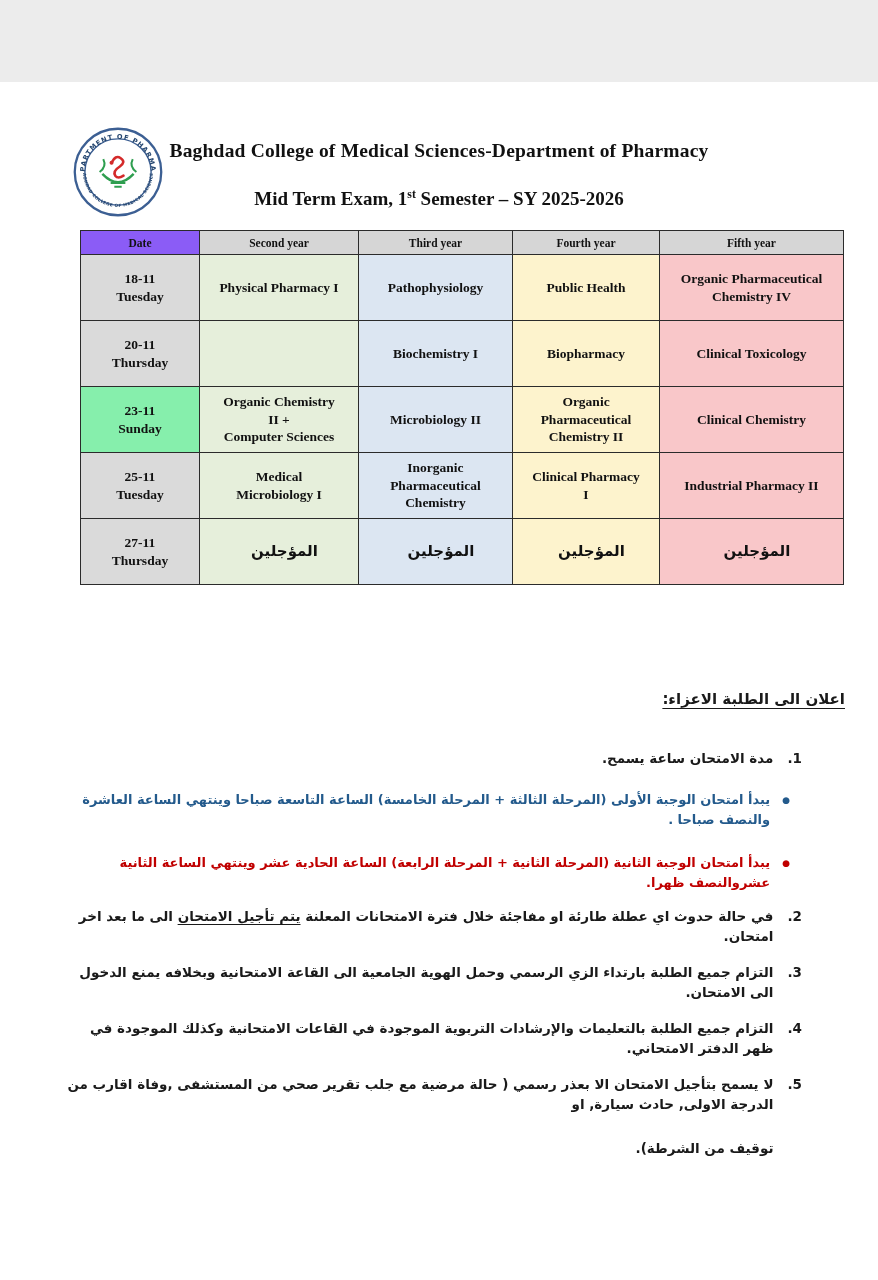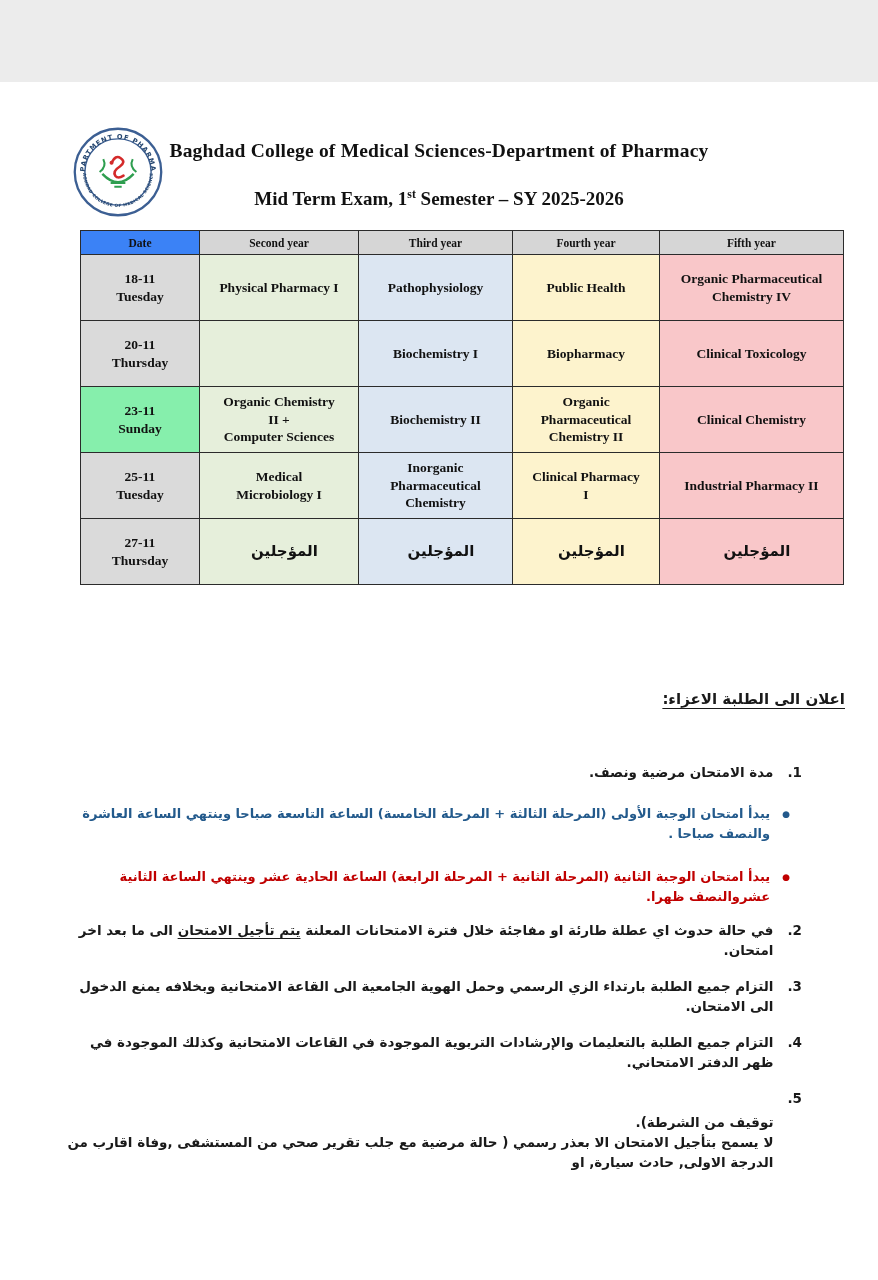--- a/index.html
+++ b/index.html
@@ -28,21 +28,21 @@
     padding:2px 4px;white-space:pre-line;
   }
   table.exam th{height:19px;font-size:11.5px;font-weight:bold;}
   table.exam td{height:61px;font-size:13.5px;font-weight:bold;line-height:1.3;}
   table.exam td.arabic{font-size:15px;font-family:"DejaVu Sans",sans-serif;padding-left:15px;}
   .notices{
     position:absolute;top:688px;right:33px;left:60px;direction:rtl;text-align:right;
     font-family:"DejaVu Sans",sans-serif;color:#1a1a1a;font-size:13.5px;font-weight:bold;
   }
   .n-heading{
-    font-size:15px;font-weight:bold;line-height:22px;margin-bottom:52px;
+    font-size:15px;font-weight:bold;line-height:22px;margin-bottom:38px;
     text-decoration:underline;text-underline-offset:4px;display:inline-block;
   }
   .n-item{display:flex;gap:14px;line-height:20px;margin-right:43px;}
   .n-item .num{flex:0 0 auto;}
   .n-item .txt{flex:1 1 auto;}
   .i1{margin-bottom:22px;}
   .b1{margin-bottom:23px;}
   .b2{margin-bottom:13px;}
   .i2{margin-bottom:16px;}
   .i3{margin-bottom:16px;}
@@ -85,21 +85,21 @@
     </svg>
   </div>
 
   <div class="title1">Baghdad College of Medical Sciences-Department of Pharmacy</div>
 
   <div class="title2"><span>Mid Term Exam, 1</span><sup>st</sup><span> Semester – SY 2025-2026</span></div>
 
   <table class="exam">
     <thead>
       <tr>
-        <th style="width: 110px; background: #3b82f6; margin-top: 13px;">Date</th>
+        <th style="width: 110px; background: #8b5cf6; margin-top: 13px;">Date</th>
         <th style="width: 150px; background: rgb(214, 214, 214);">Second year</th>
         <th style="width: 145px; background: rgb(214, 214, 214);">Third year</th>
         <th style="width: 138px; background: rgb(214, 214, 214);">Fourth year</th>
         <th style="width: 175px; background: rgb(214, 214, 214);">Fifth year</th>
       </tr>
     </thead>
     <tbody>
       <tr>
         <td style="background: rgb(218, 218, 218);">18-11
 Tuesday</td>
@@ -116,21 +116,21 @@
         <td style="background: rgb(220, 230, 242);">Biochemistry I</td>
         <td style="background: rgb(253, 243, 205);">Biopharmacy</td>
         <td style="background: rgb(249, 199, 201);">Clinical Toxicology</td>
       </tr>
       <tr>
         <td style="background: #86efac;">23-11
 Sunday</td>
         <td style="background: rgb(230, 239, 219);">Organic Chemistry
 II +
 Computer Sciences</td>
-        <td style="background: rgb(220, 230, 242);">Biochemistry II</td>
+        <td style="background: rgb(220, 230, 242);">Microbiology II</td>
         <td style="background: rgb(253, 243, 205);">Organic
 Pharmaceutical
 Chemistry II</td>
         <td style="background: rgb(249, 199, 201);">Clinical Chemistry</td>
       </tr>
       <tr>
         <td style="background: rgb(218, 218, 218);">25-11
 Tuesday</td>
         <td style="background: rgb(230, 239, 219);">Medical
 Microbiology I</td>
@@ -150,21 +150,21 @@
         <td class="arabic" style="background: rgb(249, 199, 201);">المؤجلين</td>
       </tr>
     </tbody>
   </table>
 
   <div class="notices">
     <div><span class="n-heading">اعلان الى الطلبة الاعزاء:</span></div>
 
     <div class="n-item i1">
       <span class="num">1.</span>
-      <span class="txt">مدة الامتحان مرضية ونصف.</span>
+      <span class="txt">مدة الامتحان ساعة يسمح.</span>
     </div>
 
     <div class="n-bullet b1" id="bullet-blue" style="color: rgb(35, 90, 140);">
       <span class="dot">●</span>
       <span>يبدأ امتحان الوجبة الأولى (المرحلة الثالثة + المرحلة الخامسة) الساعة التاسعة  صباحا وينتهي الساعة العاشرة والنصف صباحا .</span>
     </div>
 
     <div class="n-bullet b2" id="bullet-red" style="color: rgb(192, 0, 0);">
       <span class="dot">●</span>
       <span>يبدأ امتحان الوجبة الثانية (المرحلة الثانية + المرحلة الرابعة) الساعة الحادية عشر  وينتهي الساعة الثانية عشروالنصف ظهرا.</span>
@@ -181,19 +181,19 @@
     </div>
 
     <div class="n-item i4">
       <span class="num">4.</span>
       <span class="txt">التزام جميع الطلبة بالتعليمات والإرشادات التربوية الموجودة في القاعات الامتحانية وكذلك الموجودة في ظهر الدفتر الامتحاني.</span>
     </div>
 
     <div class="n-item i5">
       <span class="num">5.</span>
       <span class="txt">
+        <span class="blk">لا يسمح بتأجيل الامتحان الا بعذر رسمي ( حالة مرضية مع جلب تقرير صحي من المستشفى ,وفاة اقارب من الدرجة الاولى, حادث سيارة, او</span>
         <span class="blk line2">توقيف من الشرطة).</span>
-        <span class="blk">لا يسمح بتأجيل الامتحان الا بعذر رسمي ( حالة مرضية مع جلب تقرير صحي من المستشفى ,وفاة اقارب من الدرجة الاولى, حادث سيارة, او</span>
       </span>
     </div>
   </div>
 
 </div>
 
 </body></html>

